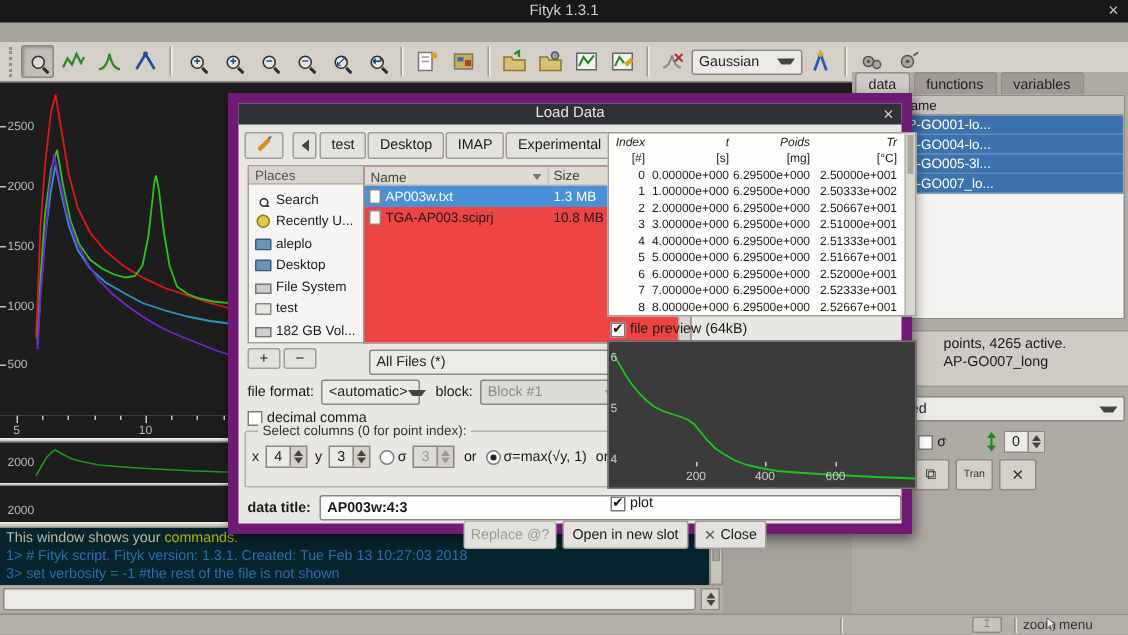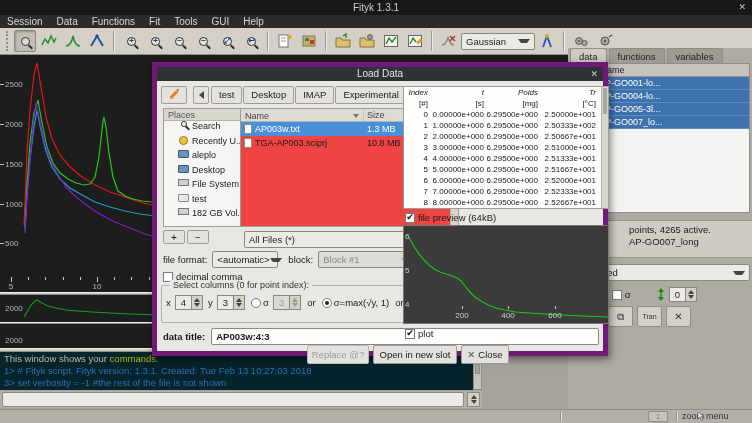--- a/index.html
+++ b/index.html
@@ -70,36 +70,36 @@
   .cbrow { position:absolute; left:6px; top:239px; width:176px; font-size:9.5px; color:#1a1a1a; display:flex; align-items:center; }
   .cb { width:10px; height:10px; background:#fff; border:1px solid #7a7a7a; display:inline-flex; align-items:center; justify-content:center; font-size:9px; line-height:1; color:#111; margin-right:3px; }
   .updown-ic { display:inline-block; margin-left:26px; }
   .spinbox { display:inline-flex; margin-left:4px; border:1px solid #8a8880; background:#eceae6; height:15px; align-items:center; }
   .spinbox .val { font-size:9.5px; padding:0 5px; }
   .spinbox .arr { display:flex; flex-direction:column; justify-content:space-evenly; height:100%; background:#d4d0c8; border-left:1px solid #8a8880; padding:0 2px; }
   .sb-btnrow { position:absolute; left:40px; top:258px; display:flex; }
   .mini-btn { width:25px; height:21px; background:#d4d0c8; border:1px solid #8f8d88; border-radius:2px; margin-right:4px; display:flex; align-items:center; justify-content:center; font-size:10px; color:#333; }
 
   
-  .dialog { position:absolute; left:152px; top:62px; width:456px; height:294px; z-index:10; border:5px solid #701a75; box-shadow:2px 3px 8px rgba(0,0,0,.5); background:#e9e7e4; }
+  .dialog { position:absolute; left:152px; top:62px; width:456px; height:294px; z-index:10; border:7px solid #701a75; box-shadow:2px 3px 8px rgba(0,0,0,.5); background:#e9e7e4; }
   .dlg-title { height:14px; background:#2e3236; color:#e6e6e6; font-size:10px; text-align:center; line-height:14px; position:relative; }
   .dlg-title .dclose { position:absolute; right:5px; top:0; font-size:9px; color:#d0d0d0; }
   .dlg-body { position:relative; width:454px; height:278px; font-size:10px; color:#1a1a1a; }
   .btn { background:#e4e2de; border:1px solid #a09d96; border-radius:2px; font-size:9.5px; color:#1a1a1a; display:inline-flex; align-items:center; justify-content:center; }
   .crumbs { position:absolute; left:4px; top:4px; height:19px; display:flex; align-items:center; }
   .crumb { height:18px; padding:0 7px; margin-right:1px; }
   .crumb.active { background:#fbfbfa; border-color:#77746e; font-weight:bold; }
   .navbtn { width:16px; height:18px; margin-right:2px; }
   .editbtn { width:26px; height:18px; margin-right:6px; }
   .pencil { width:10px; height:3px; background:#e08820; transform:rotate(-45deg); border-radius:1px; position:relative; }
   .pencil::after { content:''; position:absolute; right:-3px; top:0; border-top:1.5px solid transparent; border-bottom:1.5px solid transparent; border-left:3px solid #555; }
 
   .places { position:absolute; left:6px; top:27px; width:78px; height:119px; background:#f6f5f3; border:1px solid #a09d96; font-size:9px; overflow:hidden; }
   .places .phdr { height:12px; background:#d8d5cf; border-bottom:1px solid #b5b2ac; color:#555; padding:1px 4px 0; }
-  .pitem { height:14.5px; display:flex; align-items:flex-start; padding-left:13px; white-space:nowrap; overflow:hidden; }
+  .pitem { height:14.5px; display:flex; align-items:flex-end; padding-left:3px; white-space:nowrap; overflow:hidden; }
   .pitem .pic { width:13px; display:inline-flex; justify-content:center; margin-right:2px; flex:none; }
   .pm { position:absolute; left:6px; top:149px; display:flex; }
   .pmb { width:22px; height:14px; margin-right:2px; font-size:10px; }
 
   .filepanel { position:absolute; left:83px; top:27px; width:219px; height:119px; background:#ef4444; border:1px solid #a09d96; font-size:9px; overflow:hidden; }
   .fhdr { height:13px; background:#dedbd5; border-bottom:1px solid #b5b2ac; display:flex; color:#444; }
   .fhdr .c1 { flex:1; padding:1px 4px 0; border-right:1px solid #c5c2bc; display:flex; align-items:center; }
   .fhdr .c2 { width:42px; padding:1px 3px 0; border-right:1px solid #c5c2bc; }
   .fhdr .c3 { width:52px; padding:1px 3px 0; }
   .frow { height:14px; display:flex; align-items:center; }
@@ -144,23 +144,20 @@
 </head>
 <body>
 
 <div id="app">
 
   <div class="titlebar">
     <span>Fityk 1.3.1</span>
     <span class="winclose">✕</span>
   </div>
 
-  <div class="menubar">
-    <span>Session</span><span>Data</span><span>Functions</span><span>Fit</span><span>Tools</span><span>GUI</span><span>Help</span>
-  </div>
 
   <div class="toolbar">
     <div class="thandle"></div>
     <div class="tbtn pressed">
         <span class="mag"></span>
       </div>
     <div class="tbtn">
         <svg width="16" height="16">
           <polyline points="1,12 4,6 7,10 10,3 13,9 15,5" fill="none" stroke="#2a8a2a" stroke-width="1.5"></polyline>
         </svg>

